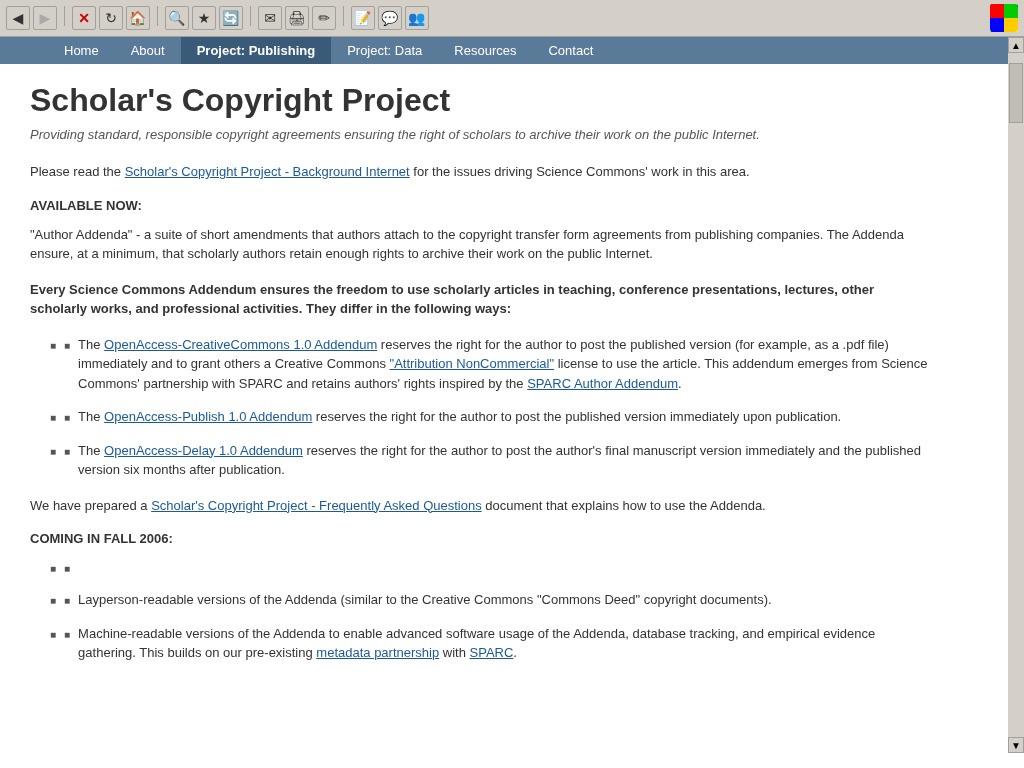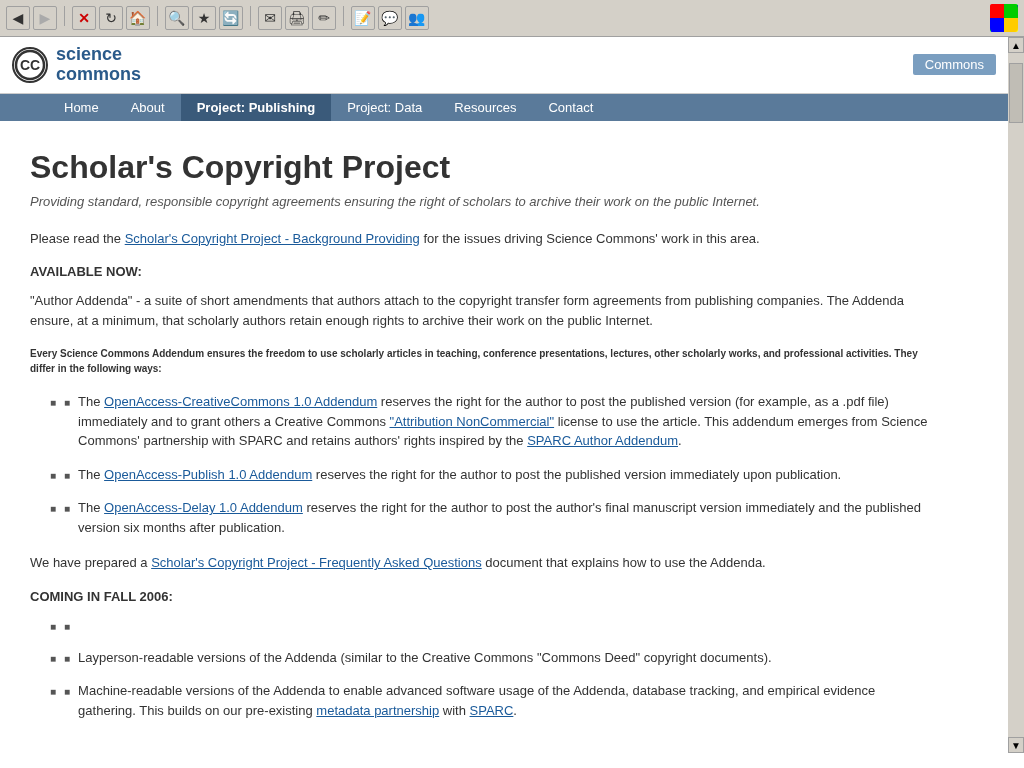--- a/index.html
+++ b/index.html
@@ -83,21 +83,21 @@
       color: #fff;
       text-decoration: none;
       padding: 6px 16px;
       font-size: 13px;
       display: block;
     }
     nav a.active { background: #3a5a7a; font-weight: bold; }
 
     
     .content {
-      padding: 28px 30px;
+      padding: 18px 30px;
       max-width: 960px;
     }
     .page-title {
       font-size: 32px;
       font-weight: bold;
       color: #333;
       margin-bottom: 8px;
     }
     .subtitle {
       font-size: 13px;
@@ -117,21 +117,21 @@
       margin-bottom: 12px;
       color: #333;
     }
     .body-text {
       font-size: 13px;
       color: #333;
       margin-bottom: 16px;
       line-height: 1.5;
     }
     .emphasis-text {
-      font-size: 10px;
+      font-size: 13px;
       color: #333;
       margin-bottom: 16px;
       line-height: 1.5;
     }
     .emphasis-text strong {
       font-weight: bold;
     }
     a { color: #1a5a9a; text-decoration: underline; }
 
     
@@ -229,52 +229,37 @@
     <div style="background:#f00; border-radius: 4px 0 0 0;"></div>
     <div style="background:#0c0; border-radius: 0 4px 0 0;"></div>
     <div style="background:#00f; border-radius: 0 0 0 4px;"></div>
     <div style="background:#fc0; border-radius: 0 0 4px 0;"></div>
   </div>
 </div>
 
 <div class="page-wrapper">
   <div class="main-area">
 
-    <div class="site-header">
-      <div class="logo-area">
-        <div class="logo-box">
-          <svg width="32" height="32" viewBox="0 0 32 32">
-            <circle cx="16" cy="16" r="14" fill="none" stroke="#333" stroke-width="2.5"></circle>
-            <text x="16" y="21" text-anchor="middle" font-size="14" font-weight="bold" fill="#333">CC</text>
-          </svg>
-        </div>
-        <div class="logo-text">
-          <span>science</span>
-          <span>commons</span>
-        </div>
-      </div>
-      <div class="commons-badge">Commons</div>
-    </div>
 
     <nav>
       <a href="#">Home</a>
       <a href="#">About</a>
       <a href="#" class="active">Project: Publishing</a>
       <a href="#">Project: Data</a>
       <a href="#">Resources</a>
       <a href="#">Contact</a>
     </nav>
 
     <div class="content">
 
       <h1 class="page-title">Scholar's Copyright Project</h1>
       <p class="subtitle">Providing standard, responsible copyright agreements ensuring the right of scholars to archive their work on the public Internet.</p>
 
       <p class="intro-text">
-        <span>Please read the </span><a href="#">Scholar's Copyright Project - Background Providing</a><span> for the issues driving Science Commons' work in this area.</span>
+        <span>Please read the </span><a href="#">Scholar's Copyright Project - Background Internet</a><span> for the issues driving Science Commons' work in this area.</span>
       </p>
 
       <p class="section-heading">AVAILABLE NOW:</p>
 
       <p class="body-text">"Author Addenda" - a suite of short amendments that authors attach to the copyright transfer form agreements from publishing companies. The Addenda ensure, at a minimum, that scholarly authors retain enough rights to archive their work on the public Internet.</p>
 
       <p class="emphasis-text">
         <strong>Every Science Commons Addendum ensures the freedom to use scholarly articles in teaching, conference presentations, lectures, other scholarly works, and professional activities. They differ in the following ways:</strong>
       </p>
 

